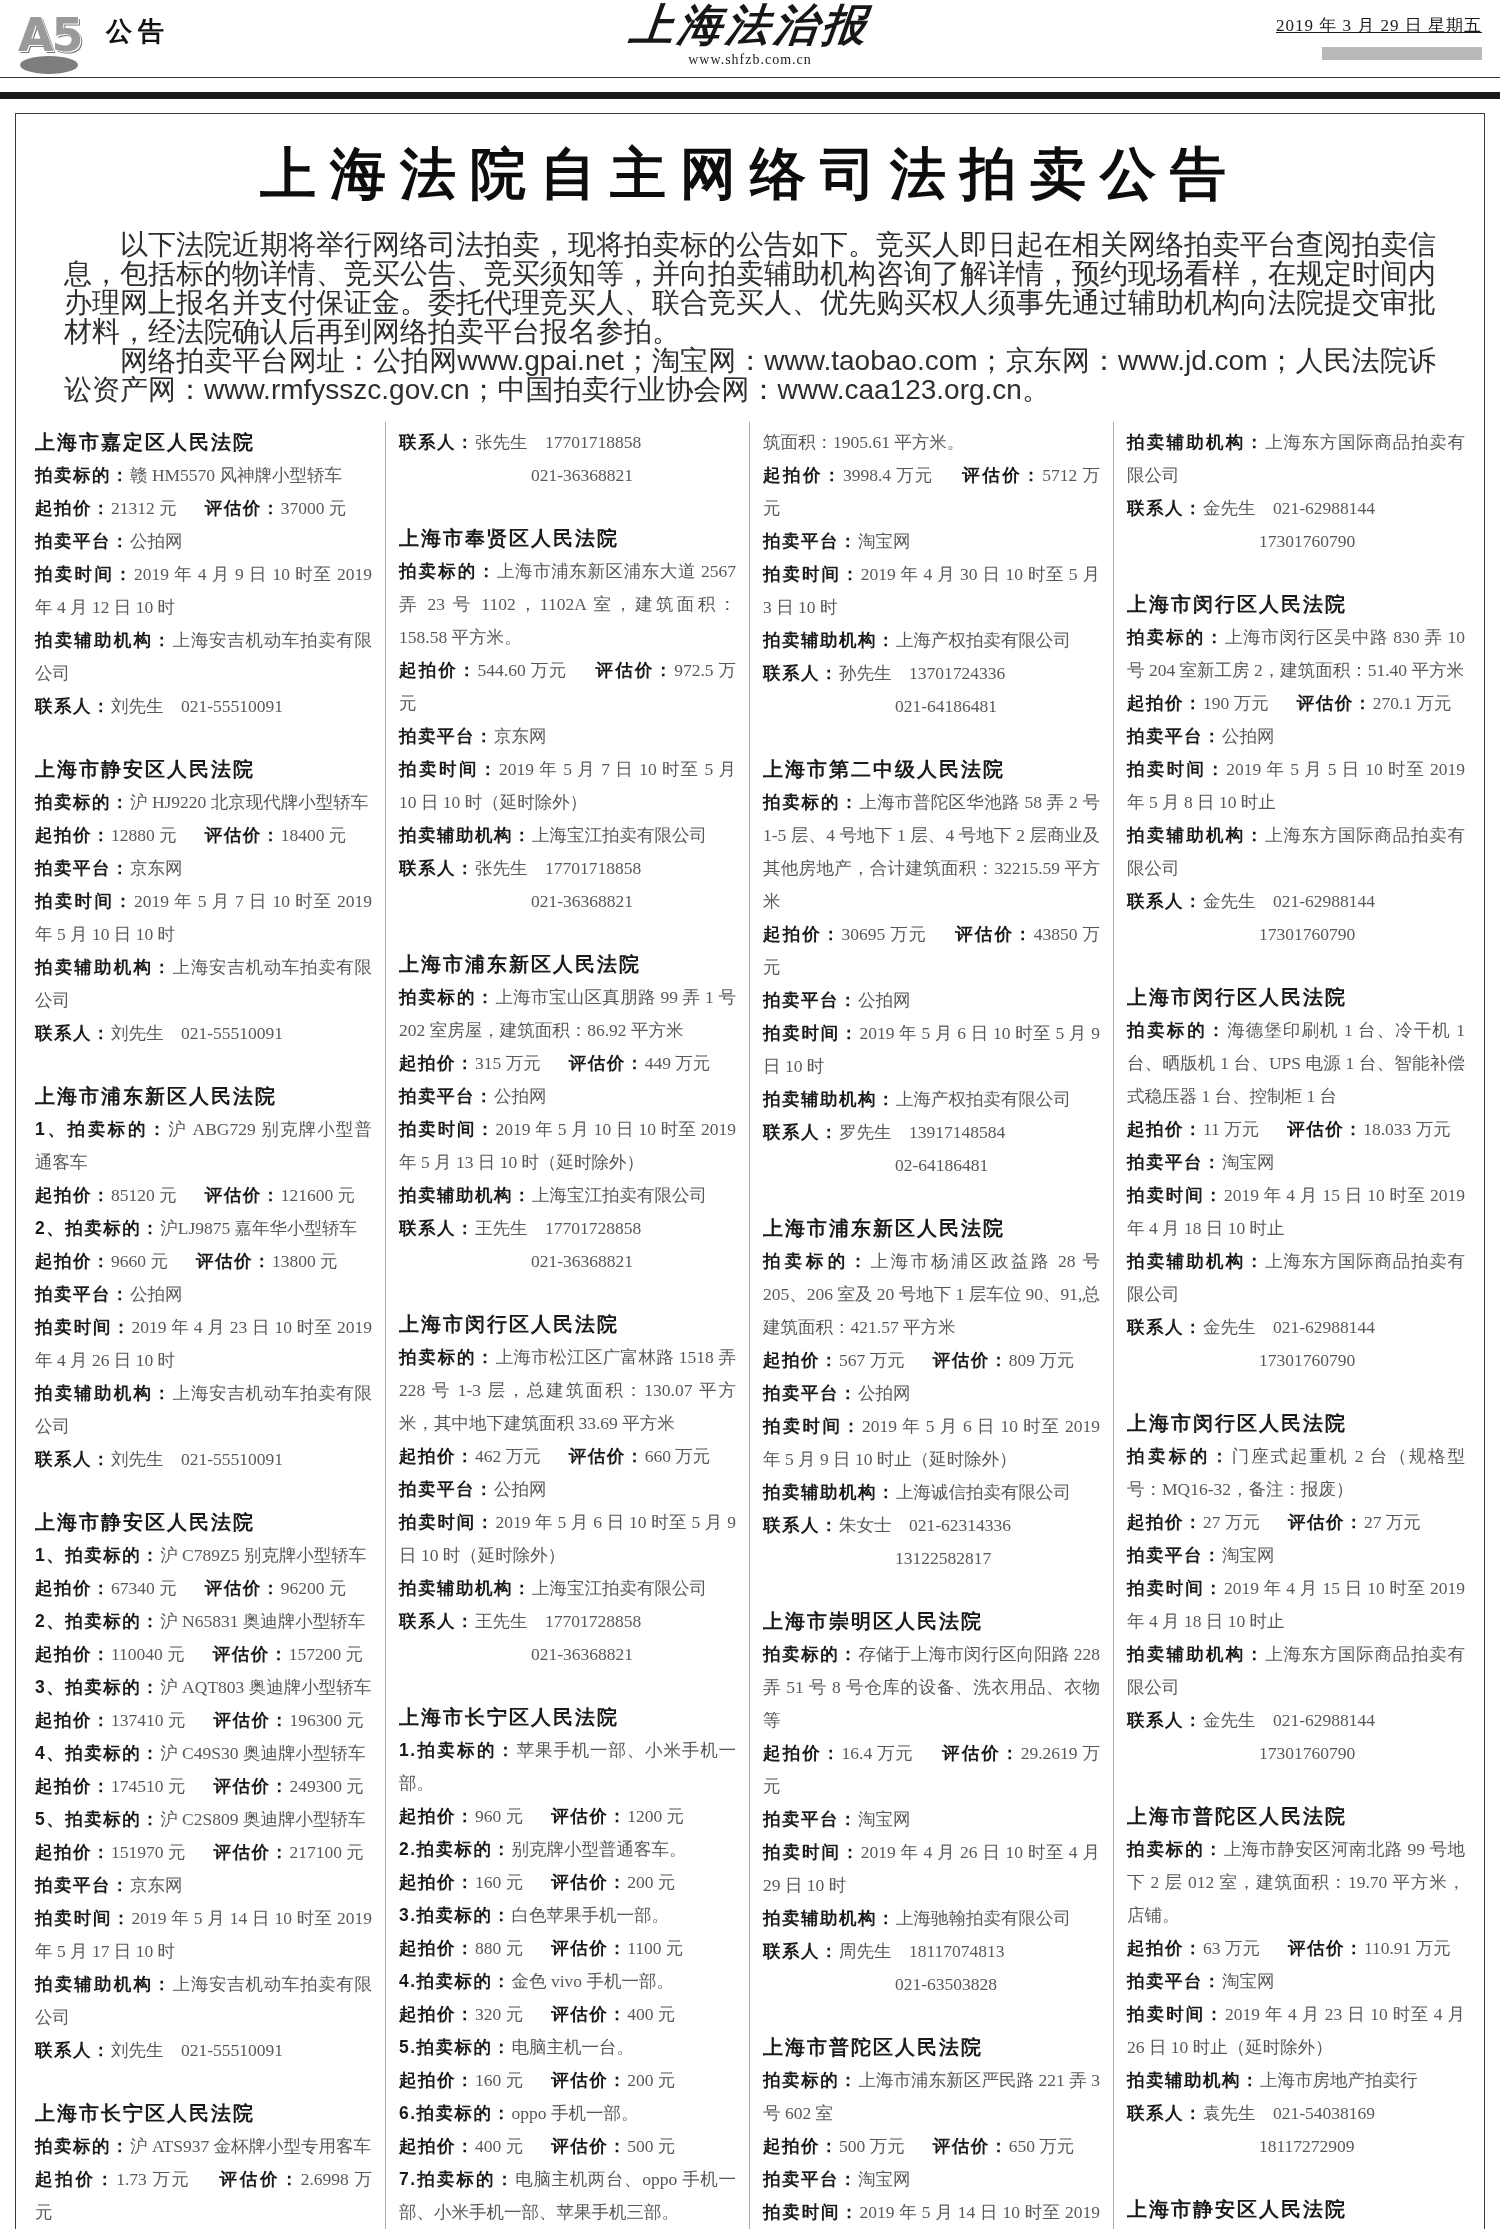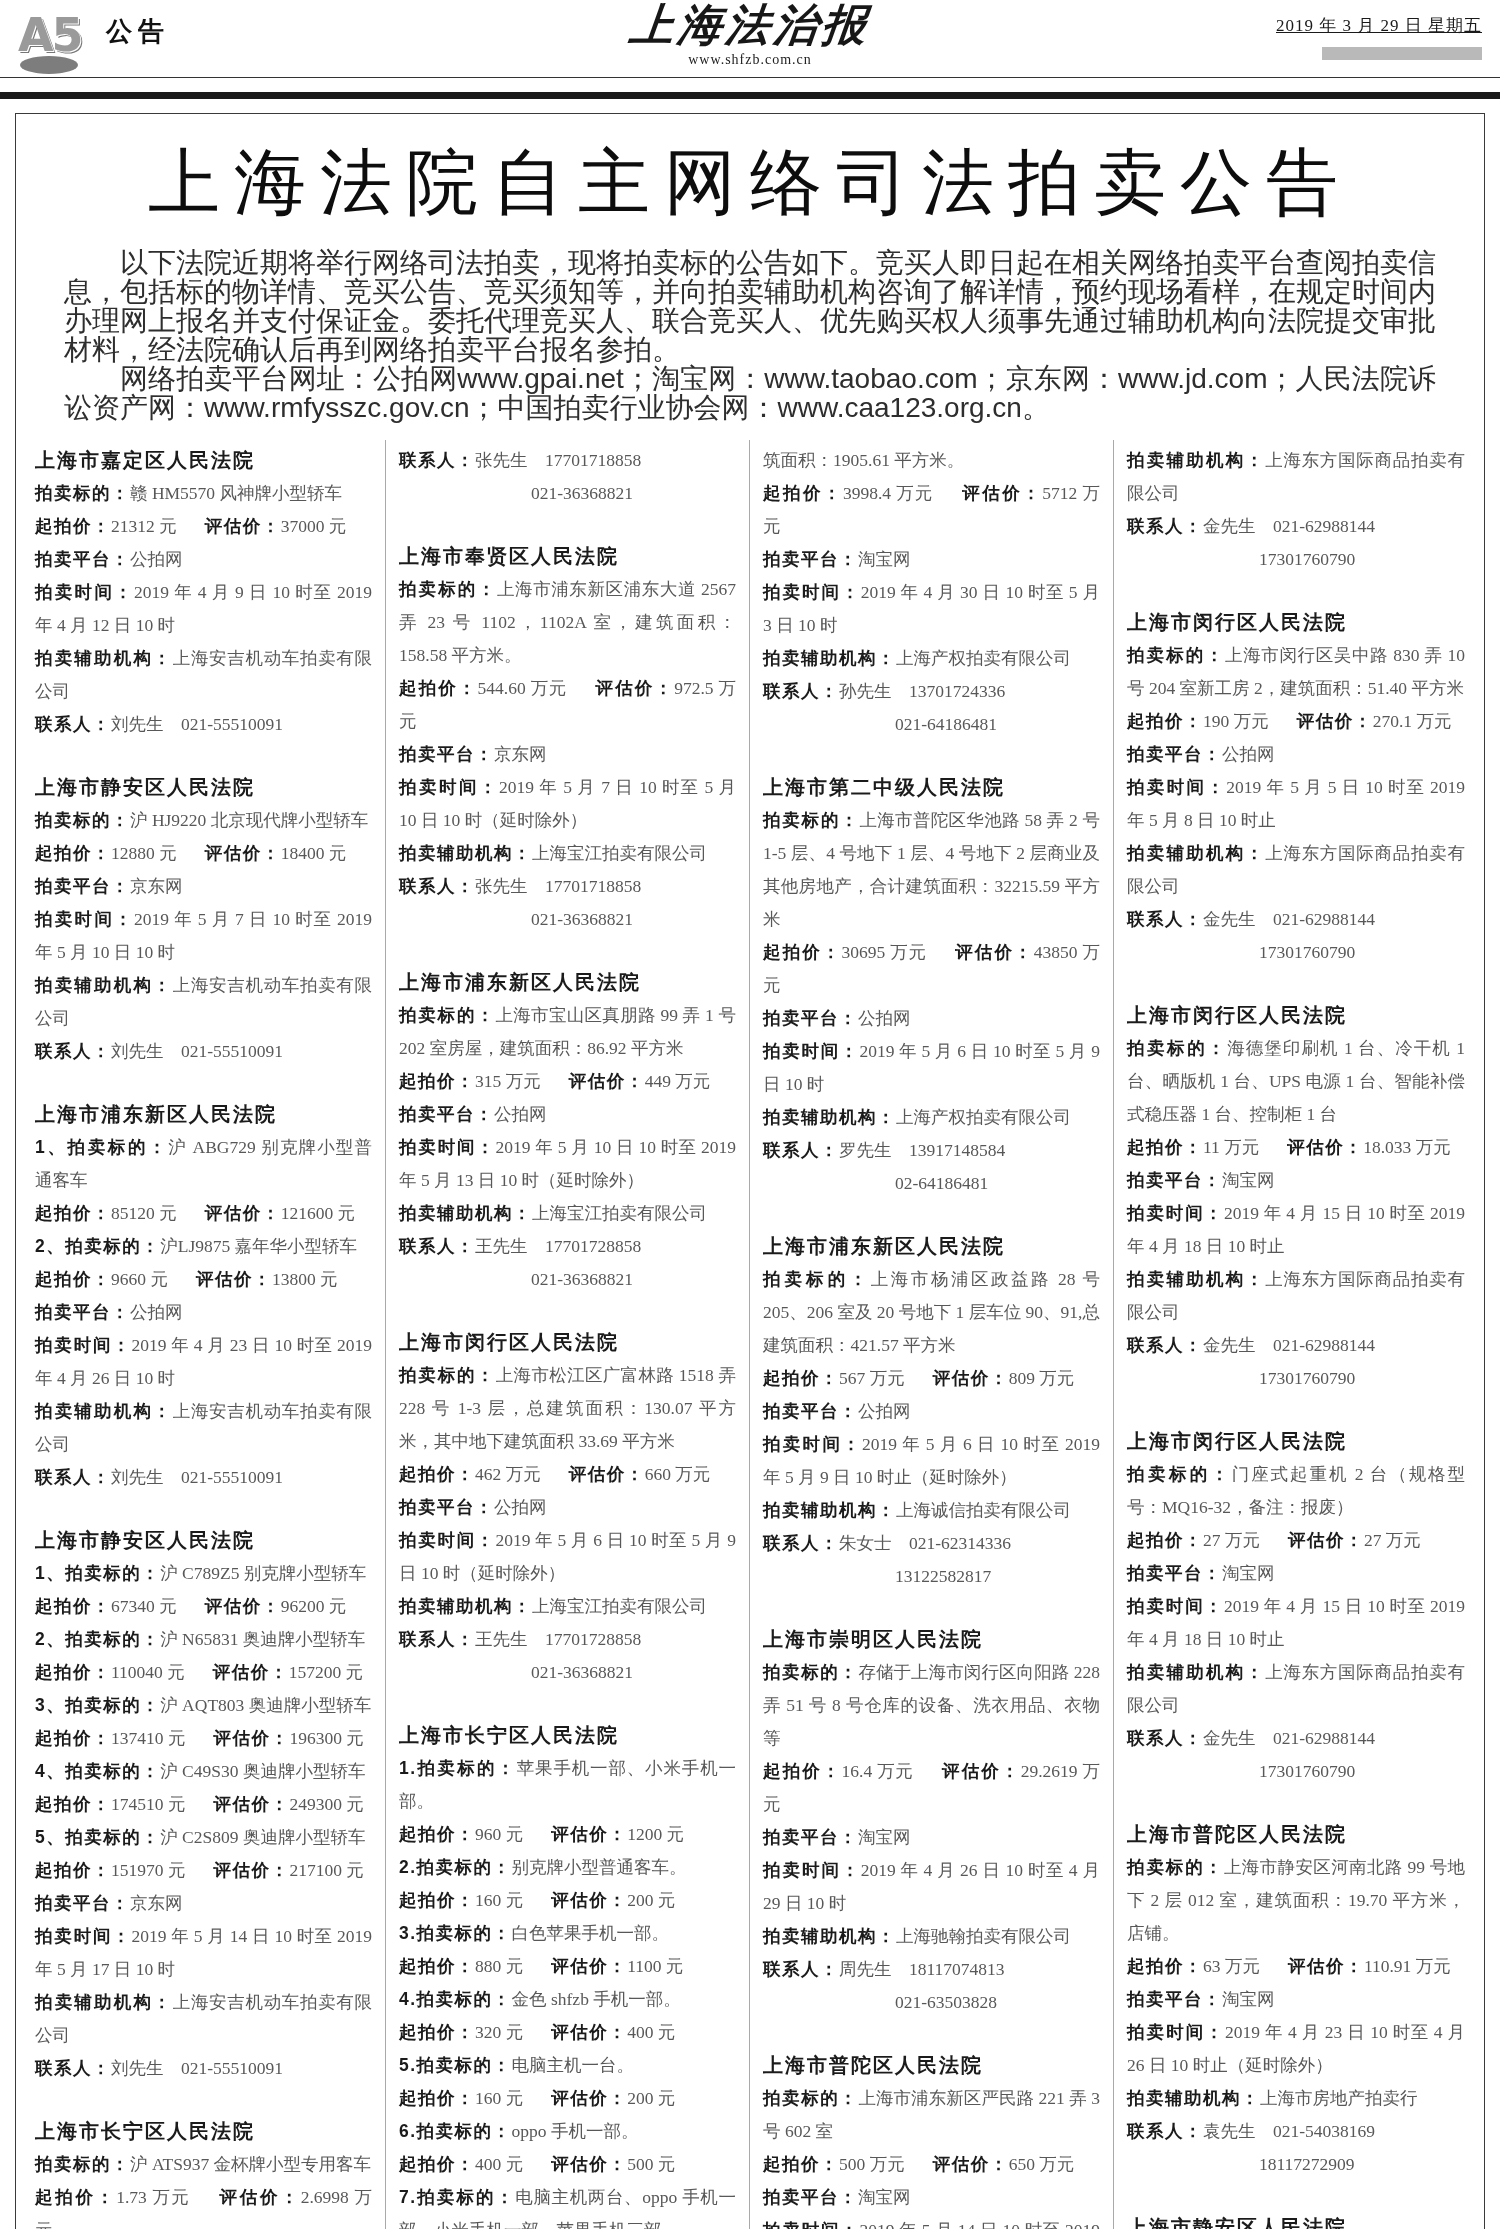--- a/index.html
+++ b/index.html
@@ -16,21 +16,21 @@
   .masthead{font-family:"DejaVu Serif","Liberation Serif",serif;font-weight:800;font-style:italic;font-size:44px;color:#171717;transform:skewX(-6deg);letter-spacing:4px;line-height:50px;}
   .website{font-family:"Liberation Serif",serif;font-size:14px;color:#222;letter-spacing:1px;margin-top:2px;}
   .nh-right{width:330px;text-align:right;padding-top:14px;}
   .date{font-family:"Liberation Serif",serif;font-size:17px;color:#1a1a1a;letter-spacing:1px;text-decoration:underline;}
   .graybar{margin-top:10px;margin-left:auto;width:160px;height:13px;background:#b9b9b9;}
   .nh-rule{position:absolute;left:0;right:0;bottom:14px;height:1px;background:#333;}
   .thick-rule{height:7px;background:#1a1a1a;margin:0;}
 
   
   .sheet{margin:14px 15px 10px 15px;border:1px solid #3a3a3a;padding:24px 0 14px 0;background:#fff;}
-  .main-title{text-align:center;font-weight:400;font-size:72px;letter-spacing:14px;color:#0d0d0d;line-height:1.08;margin:6px 10px 26px 10px;}
+  .main-title{text-align:center;font-weight:700;font-size:56px;letter-spacing:14px;color:#0d0d0d;line-height:1.08;margin:6px 10px 26px 10px;}
   .intro{margin:0 48px 18px 48px;color:#2e2e2e;font-size:28px;line-height:29px;text-align:justify;}
   .intro p{margin:0;text-indent:2em;}
 
   
   .columns{display:flex;align-items:stretch;margin:6px 6px 0 6px;}
   .col{width:25%;box-sizing:border-box;padding:4px 13px 10px 13px;border-right:1px solid #a9a9a9;}
   .col:last-child{border-right:none;}
   .court{font-weight:800;font-size:20px;letter-spacing:2px;color:#1b1b1b;line-height:33px;}
   .ln{margin:0;font-size:17.5px;line-height:33px;text-align:justify;}
   .lab{font-weight:800;color:#1b1b1b;letter-spacing:1.5px;}
@@ -148,21 +148,21 @@
         <p class="ln"><span class="lab">联系人：</span><span class="val">王先生　17701728858</span></p>
         <p class="ln ind-phone"><span class="val">021-36368821</span></p>
         <div class="gap"></div>
         <div class="court">上海市长宁区人民法院</div>
         <p class="ln"><span class="lab">1.拍卖标的：</span><span class="val">苹果手机一部、小米手机一部。</span></p>
         <p class="ln"><span class="lab">起拍价：</span><span class="val">960 元</span><span class="sp"></span><span class="lab">评估价：</span><span class="val">1200 元</span></p>
         <p class="ln"><span class="lab">2.拍卖标的：</span><span class="val">别克牌小型普通客车。</span></p>
         <p class="ln"><span class="lab">起拍价：</span><span class="val">160 元</span><span class="sp"></span><span class="lab">评估价：</span><span class="val">200 元</span></p>
         <p class="ln"><span class="lab">3.拍卖标的：</span><span class="val">白色苹果手机一部。</span></p>
         <p class="ln"><span class="lab">起拍价：</span><span class="val">880 元</span><span class="sp"></span><span class="lab">评估价：</span><span class="val">1100 元</span></p>
-        <p class="ln"><span class="lab">4.拍卖标的：</span><span class="val">金色 shfzb 手机一部。</span></p>
+        <p class="ln"><span class="lab">4.拍卖标的：</span><span class="val">金色 vivo 手机一部。</span></p>
         <p class="ln"><span class="lab">起拍价：</span><span class="val">320 元</span><span class="sp"></span><span class="lab">评估价：</span><span class="val">400 元</span></p>
         <p class="ln"><span class="lab">5.拍卖标的：</span><span class="val">电脑主机一台。</span></p>
         <p class="ln"><span class="lab">起拍价：</span><span class="val">160 元</span><span class="sp"></span><span class="lab">评估价：</span><span class="val">200 元</span></p>
         <p class="ln"><span class="lab">6.拍卖标的：</span><span class="val">oppo 手机一部。</span></p>
         <p class="ln"><span class="lab">起拍价：</span><span class="val">400 元</span><span class="sp"></span><span class="lab">评估价：</span><span class="val">500 元</span></p>
         <p class="ln"><span class="lab">7.拍卖标的：</span><span class="val">电脑主机两台、oppo 手机一部、小米手机一部、苹果手机三部。</span></p>
         <p class="ln"><span class="lab">起拍价：</span><span class="val">3360 元</span><span class="sp"></span><span class="lab">评估价：</span><span class="val">4200 元</span></p>
       </div>
       <div class="col">
         <p class="ln"><span class="val">筑面积：1905.61 平方米。</span></p>

